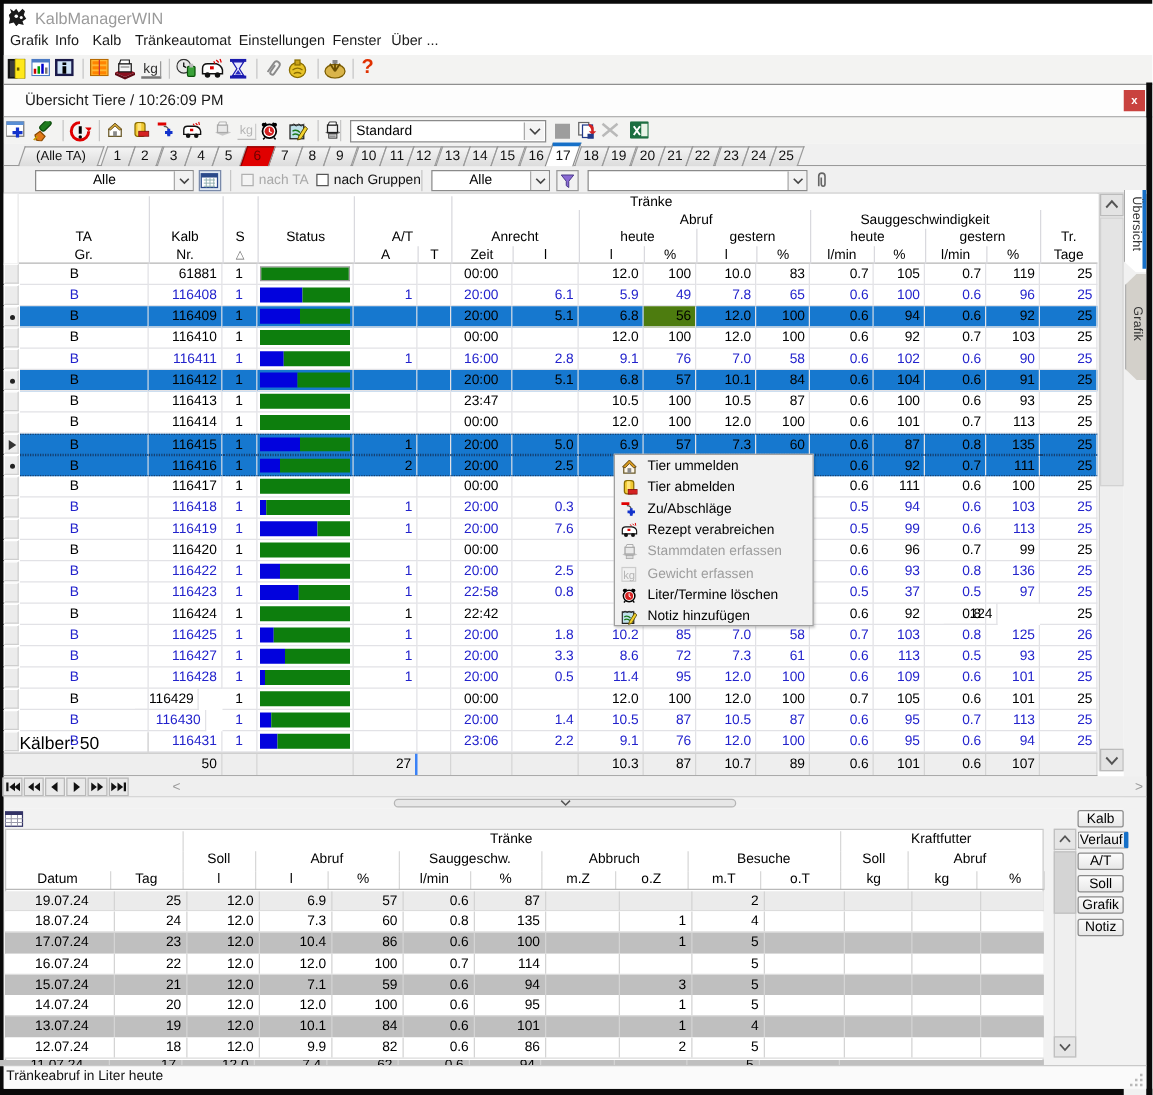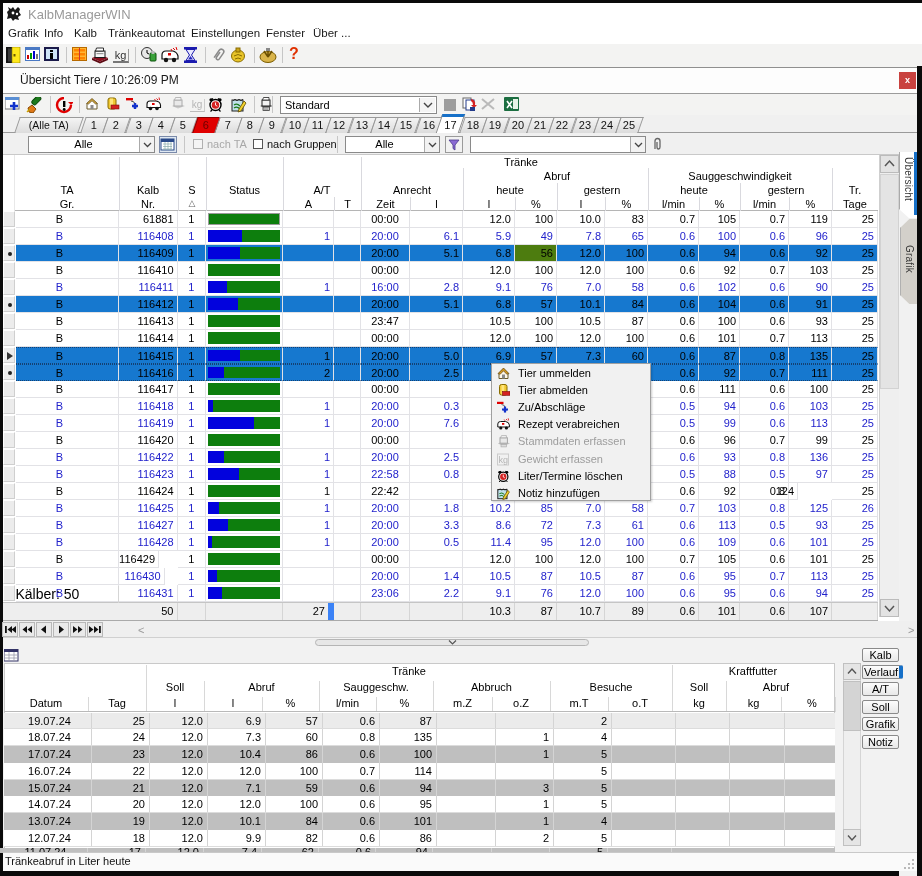--- a/index.html
+++ b/index.html
@@ -804,21 +804,21 @@
       </div>
       <div class="mc r" style="left:283.0px;width:51px;color:#2222cc">1</div>
       <div class="mc r" style="left:334.0px;width:27px;color:#2222cc"></div>
       <div class="mc c" style="left:361.0px;width:49px;color:#2222cc">22:58</div>
       <div class="mc r" style="left:410.0px;width:53px;color:#2222cc">0.8</div>
       <div class="mc r" style="left:463.0px;width:52px;color:#2222cc"></div>
       <div class="mc r" style="left:515.0px;width:42px;color:#2222cc"></div>
       <div class="mc r" style="left:557.0px;width:48px;color:#2222cc"></div>
       <div class="mc r" style="left:605.0px;width:43px;color:#2222cc"></div>
       <div class="mc r" style="left:648.0px;width:51px;color:#2222cc">0.5</div>
-      <div class="mc r" style="left:699.0px;width:41px;color:#2222cc">88</div>
+      <div class="mc r" style="left:699.0px;width:41px;color:#2222cc">37</div>
       <div class="mc r" style="left:740.0px;width:49px;color:#2222cc">0.5</div>
       <div class="mc r" style="left:789.0px;width:43px;color:#2222cc">97</div>
       <div class="mc r" style="left:832.0px;width:46px;color:#2222cc">25</div>
     </div>
 <div class="mrow" style="top:483px">
       <div class="gut" style="left:3px;width:11.5px"></div>
       <div class="mc ta" style="left:15.5px;width:103px;color:#000">B</div>
       <div class="mc r" style="left:118.5px;width:59px;color:#000">116424</div>
       <div class="mc c" style="left:177.5px;width:28.5px;color:#000">1</div>
       <div class="mc" style="left:206.0px;width:77px;">
@@ -987,21 +987,21 @@
       <div class="mc r" style="left:699.0px;width:41px;color:#2222cc">95</div>
       <div class="mc r" style="left:740.0px;width:49px;color:#2222cc">0.6</div>
       <div class="mc r" style="left:789.0px;width:43px;color:#2222cc">94</div>
       <div class="mc r" style="left:832.0px;width:46px;color:#2222cc">25</div>
     </div>
 <div class="abs" style="left:3px;top:602px;width:875px;height:19px;background:#eeeeee;border-top:1px solid #c5c5c5;border-bottom:1px solid #aaa"></div>
 <div class="abs" style="left:15.5px;top:586px;width:103px;height:17px;font-size:14px;line-height:17px;text-align:left;border-right:1px solid #d5d5d5">Kälber: 50</div>
 <div class="abs" style="left:118.5px;top:603px;width:59px;height:17px;font-size:11px;line-height:17px;text-align:right;padding-right:3px;border-right:1px solid #d5d5d5">50</div>
 <div class="abs" style="left:177.5px;top:603px;width:28.5px;height:17px;font-size:11px;line-height:17px;text-align:right;padding-right:3px;border-right:1px solid #d5d5d5"></div>
 <div class="abs" style="left:206px;top:603px;width:77px;height:17px;font-size:11px;line-height:17px;text-align:right;padding-right:3px;border-right:1px solid #d5d5d5"></div>
-<div class="abs" style="left:283px;top:603px;width:51px;height:17px;font-size:11px;line-height:17px;text-align:right;padding-right:3px;border-right:6px solid #3b82f6">27</div>
+<div class="abs" style="left:283px;top:603px;width:51px;height:17px;font-size:11px;line-height:17px;text-align:right;padding-right:3px;border-right:2px solid #3b82f6">27</div>
 <div class="abs" style="left:334px;top:603px;width:27px;height:17px;font-size:11px;line-height:17px;text-align:right;padding-right:3px;border-right:1px solid #d5d5d5"></div>
 <div class="abs" style="left:361px;top:603px;width:49px;height:17px;font-size:11px;line-height:17px;text-align:right;padding-right:3px;border-right:1px solid #d5d5d5"></div>
 <div class="abs" style="left:410px;top:603px;width:53px;height:17px;font-size:11px;line-height:17px;text-align:right;padding-right:3px;border-right:1px solid #d5d5d5"></div>
 <div class="abs" style="left:463px;top:603px;width:52px;height:17px;font-size:11px;line-height:17px;text-align:right;padding-right:3px;border-right:1px solid #d5d5d5">10.3</div>
 <div class="abs" style="left:515px;top:603px;width:42px;height:17px;font-size:11px;line-height:17px;text-align:right;padding-right:3px;border-right:1px solid #d5d5d5">87</div>
 <div class="abs" style="left:557px;top:603px;width:48px;height:17px;font-size:11px;line-height:17px;text-align:right;padding-right:3px;border-right:1px solid #d5d5d5">10.7</div>
 <div class="abs" style="left:605px;top:603px;width:43px;height:17px;font-size:11px;line-height:17px;text-align:right;padding-right:3px;border-right:1px solid #d5d5d5">89</div>
 <div class="abs" style="left:648px;top:603px;width:51px;height:17px;font-size:11px;line-height:17px;text-align:right;padding-right:3px;border-right:1px solid #d5d5d5">0.6</div>
 <div class="abs" style="left:699px;top:603px;width:41px;height:17px;font-size:11px;line-height:17px;text-align:right;padding-right:3px;border-right:1px solid #d5d5d5">101</div>
 <div class="abs" style="left:740px;top:603px;width:49px;height:17px;font-size:11px;line-height:17px;text-align:right;padding-right:3px;border-right:1px solid #d5d5d5">0.6</div>

